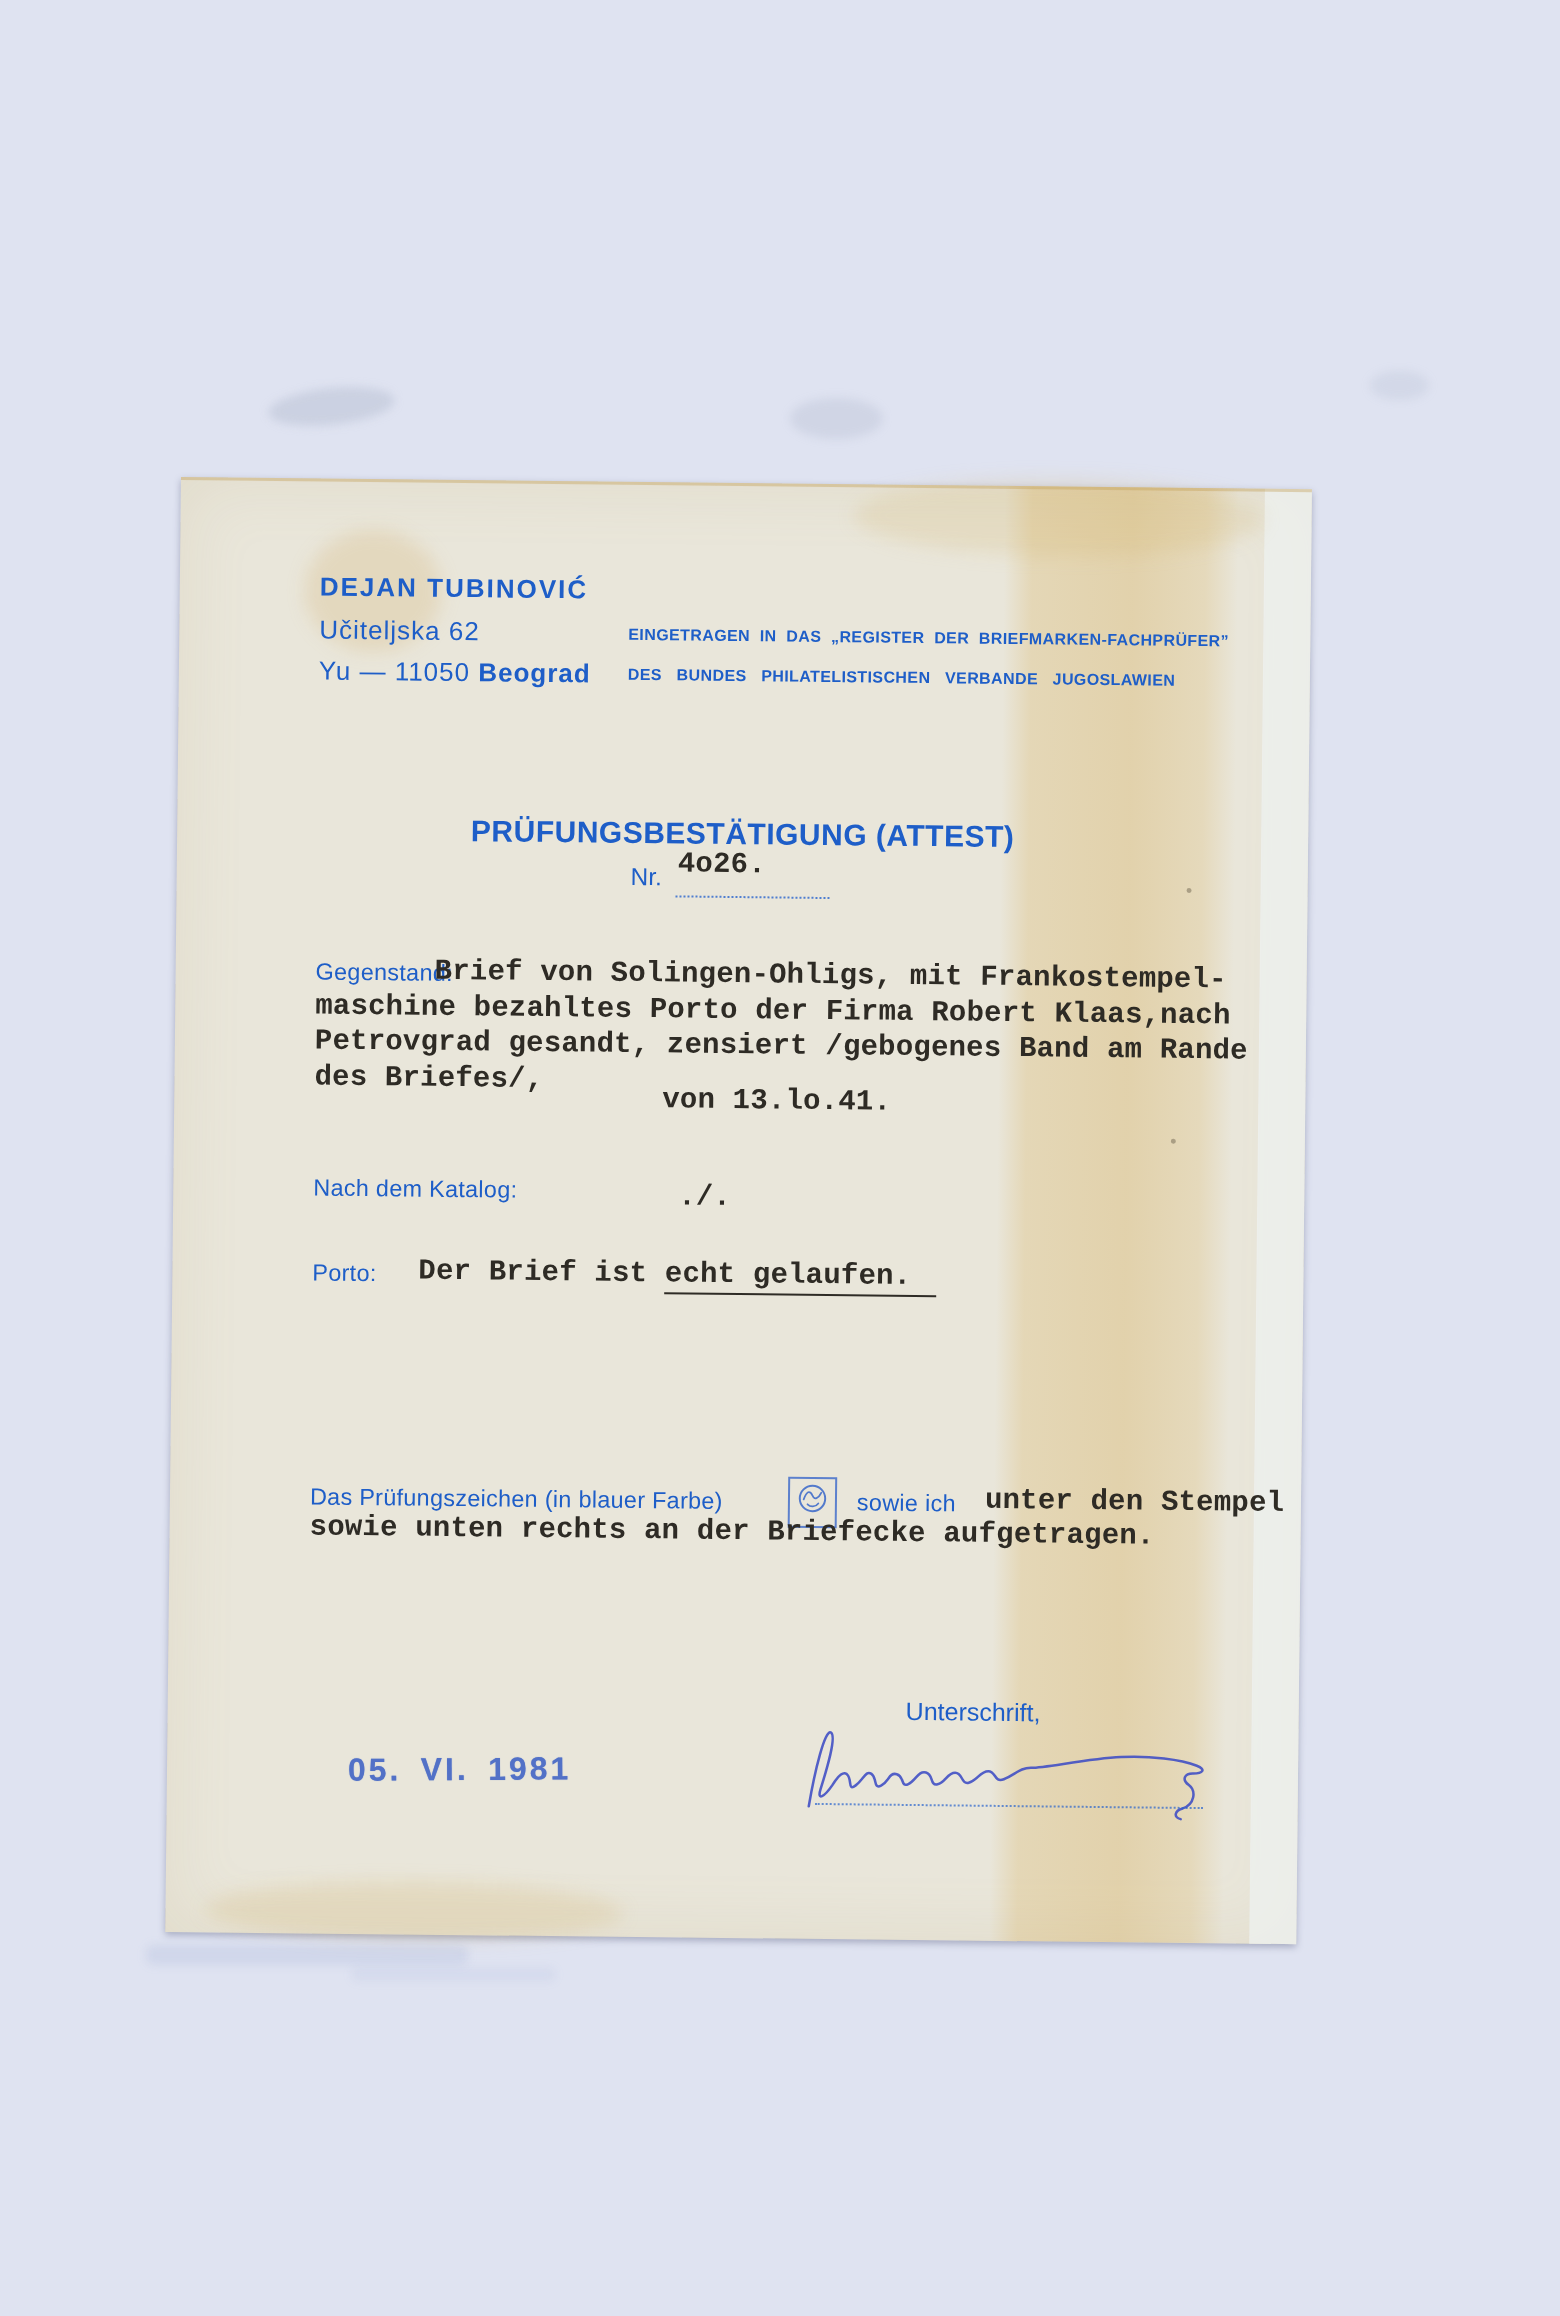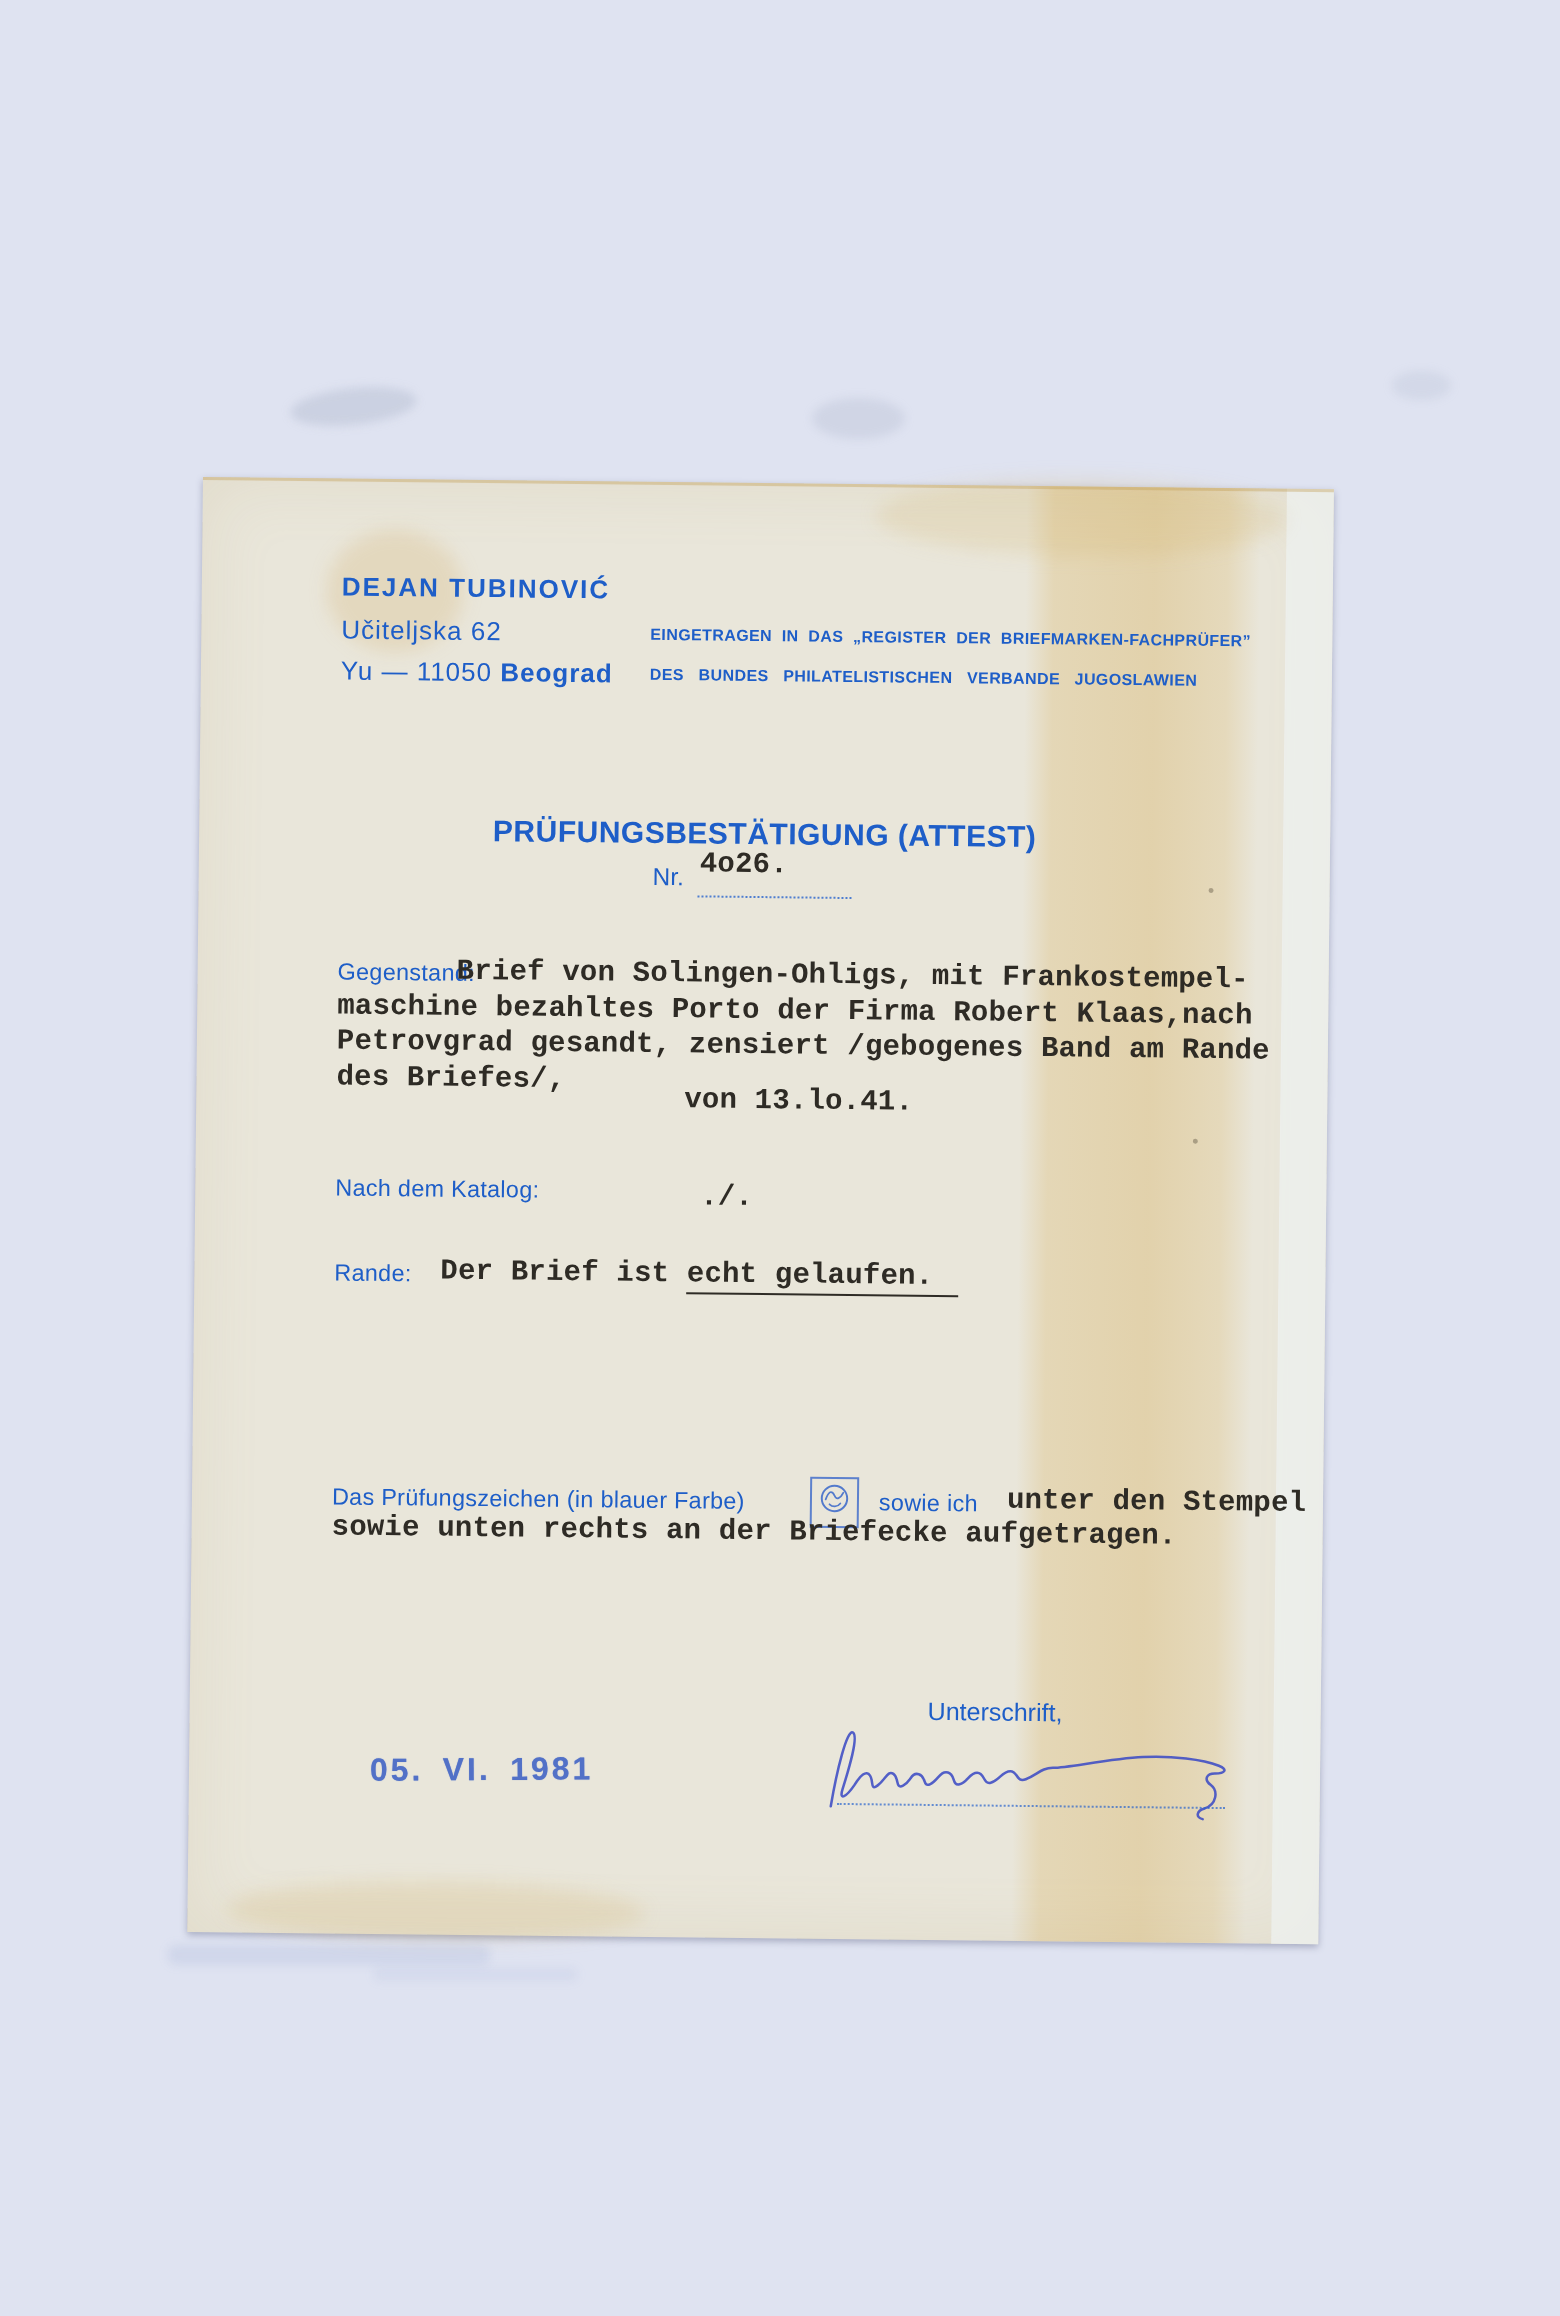--- a/index.html
+++ b/index.html
@@ -1,21 +1,21 @@
 <!DOCTYPE html>
 <html><head>
 <meta charset="utf-8">
 <style>
   html,body{margin:0;padding:0;}
   body{
     width:1560px;height:2316px;position:relative;overflow:hidden;
     background:#dfe3f1;
     font-family:"Liberation Sans", sans-serif;
   }
-  .scene{position:absolute;inset:0;margin-left:22px;}
+  .scene{position:absolute;inset:0;}
   
   .ghost{position:absolute;border-radius:50%;filter:blur(4.9px);}
   .g1{left:268px;top:388px;width:127px;height:37px;background:rgba(145,155,180,.25);transform:rotate(-6deg);}
   .g2{left:790px;top:398px;width:93px;height:41px;background:rgba(150,160,185,.20);}
   .g3{left:1370px;top:371px;width:59px;height:29px;background:rgba(150,160,185,.16);}
   .g4{left:146px;top:1945px;width:322px;height:19.5px;background:rgba(110,135,195,.13);border-radius:7.8px;}
   .g5{left:351px;top:1968px;width:205px;height:12.7px;background:rgba(110,135,195,.09);border-radius:7.8px;}
 
   
   .paper{
@@ -123,21 +123,21 @@
     <div class="abs blue label geg-label">Gegenstand:</div>
     <div class="abs mono t1">Brief von Solingen-Ohligs, mit Frankostempel-</div>
     <div class="abs mono t2">maschine bezahltes Porto der Firma Robert Klaas,nach</div>
     <div class="abs mono t3">Petrovgrad gesandt, zensiert /gebogenes Band am Rande</div>
     <div class="abs mono t4">des Briefes/,</div>
     <div class="abs mono t5">von 13.lo.41.</div>
 
     <div class="abs blue label kat-label">Nach dem Katalog:</div>
     <div class="abs mono kat-value">./.</div>
 
-    <div class="abs blue label bef-label">Rande:</div>
+    <div class="abs blue label bef-label">Porto:</div>
     <div class="abs mono bef-text">
       <span>Der Brief ist </span><span class="ul">echt gelaufen.</span>
     </div>
 
     <div class="abs blue label pz1">Das Prüfungszeichen (in blauer Farbe)</div>
     <div class="abs pz-box">
       <svg width="45" height="47" viewBox="0 0 46 48">
         <circle cx="23" cy="20" r="13" fill="none" stroke="rgba(45,95,200,.8)" stroke-width="2"></circle>
         <path d="M14,21 c3,-8 6,-10 9,-4 c2,5 6,3 9,-3 M18,26 c3,3 8,3 11,-1" fill="none" stroke="rgba(45,95,200,.8)" stroke-width="1.8" stroke-linecap="round"></path>
       </svg>

